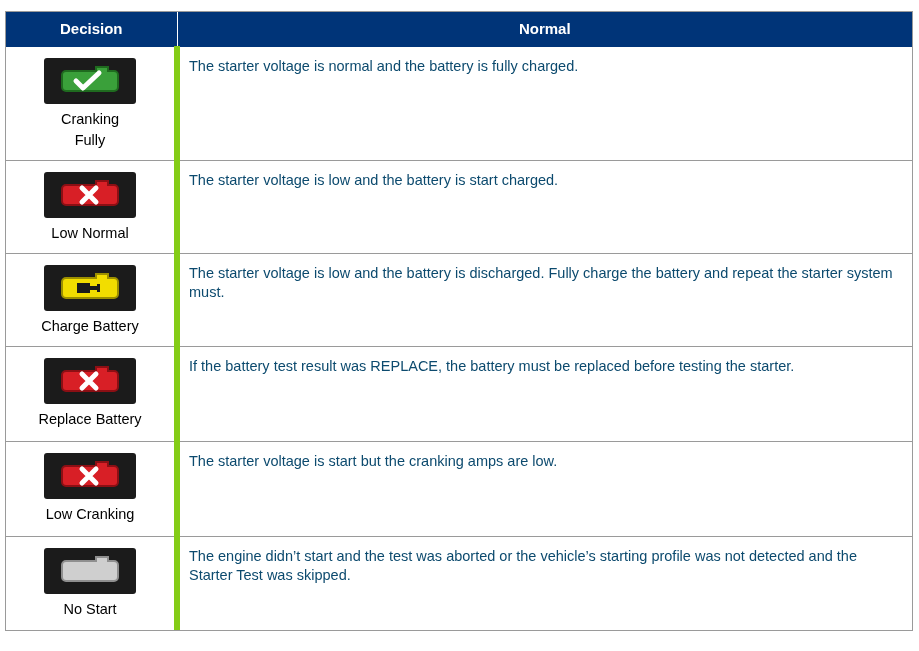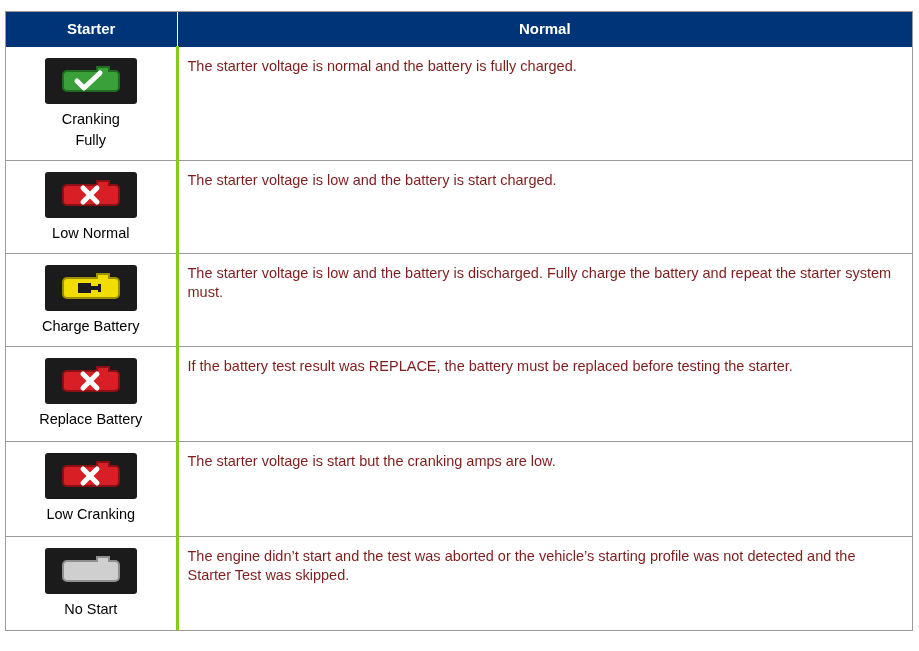--- a/index.html
+++ b/index.html
@@ -36,35 +36,35 @@
     font-weight: bold;
     text-align: center;
     padding: 8px 4px 9px 4px;
     border: none;
   }
   thead th.th-decision {
     border-right: 1px solid #ffffff;
   }
   tbody td {
     border-top: 1px solid #9a9a9a;
-    border-right: 3px solid #84cc16;
+    border-right: 6px solid #84cc16;
     vertical-align: top;
     background: #ffffff;
   }
   tbody td:last-child { border-right: none; }
   tbody tr:first-child td { border-top: 1px solid #003478; }
 
   td.decision-cell {
     text-align: center;
     padding: 11px 4px 9px 4px;
   }
   td.action-cell {
     padding: 10px 10px 10px 9px;
     font-size: 14.5px;
-    color: #7f1d1d;
+    color: #0c4a6e;
     line-height: 1.33;
   }
   .icon-box {
     width: 92px;
     height: 46px;
     margin: 0 auto 5px auto;
     background: #1b1b1b;
     border-radius: 3px;
     position: relative;
     display: block;
@@ -84,21 +84,21 @@
 <body>
 
 <div class="table-wrap">
   <table class="decision-table">
     <colgroup>
       <col class="c-decision">
       <col class="c-action">
     </colgroup>
     <thead>
       <tr>
-        <th class="th-decision">Starter</th>
+        <th class="th-decision">Decision</th>
         <th>Normal</th>
       </tr>
     </thead>
     <tbody>
 
       <tr style="height:104px;">
         <td class="decision-cell">
           <span class="icon-box">
             <svg width="92" height="46" viewBox="0 0 92 46" xmlns="http://www.w3.org/2000/svg">
               <path d="M22 13 h30 v-4 h12 v4 h6 a4 4 0 0 1 4 4 v12 a4 4 0 0 1 -4 4 h-48 a4 4 0 0 1 -4 -4 v-12 a4 4 0 0 1 4 -4 z" fill="#3aa03a" stroke="#1f6b1f" stroke-width="2"></path>

